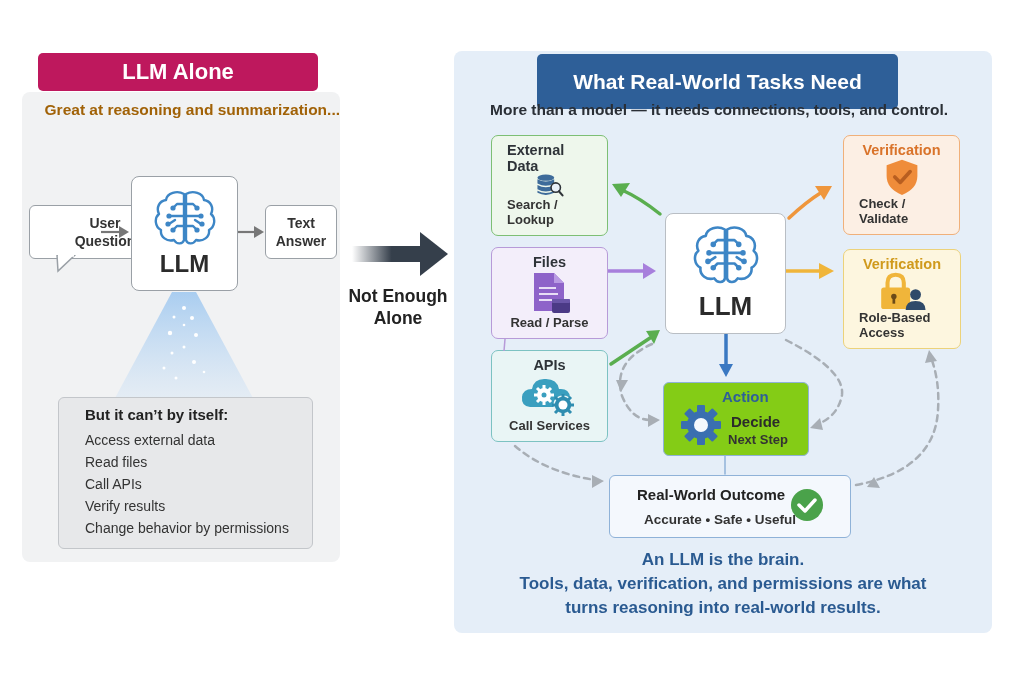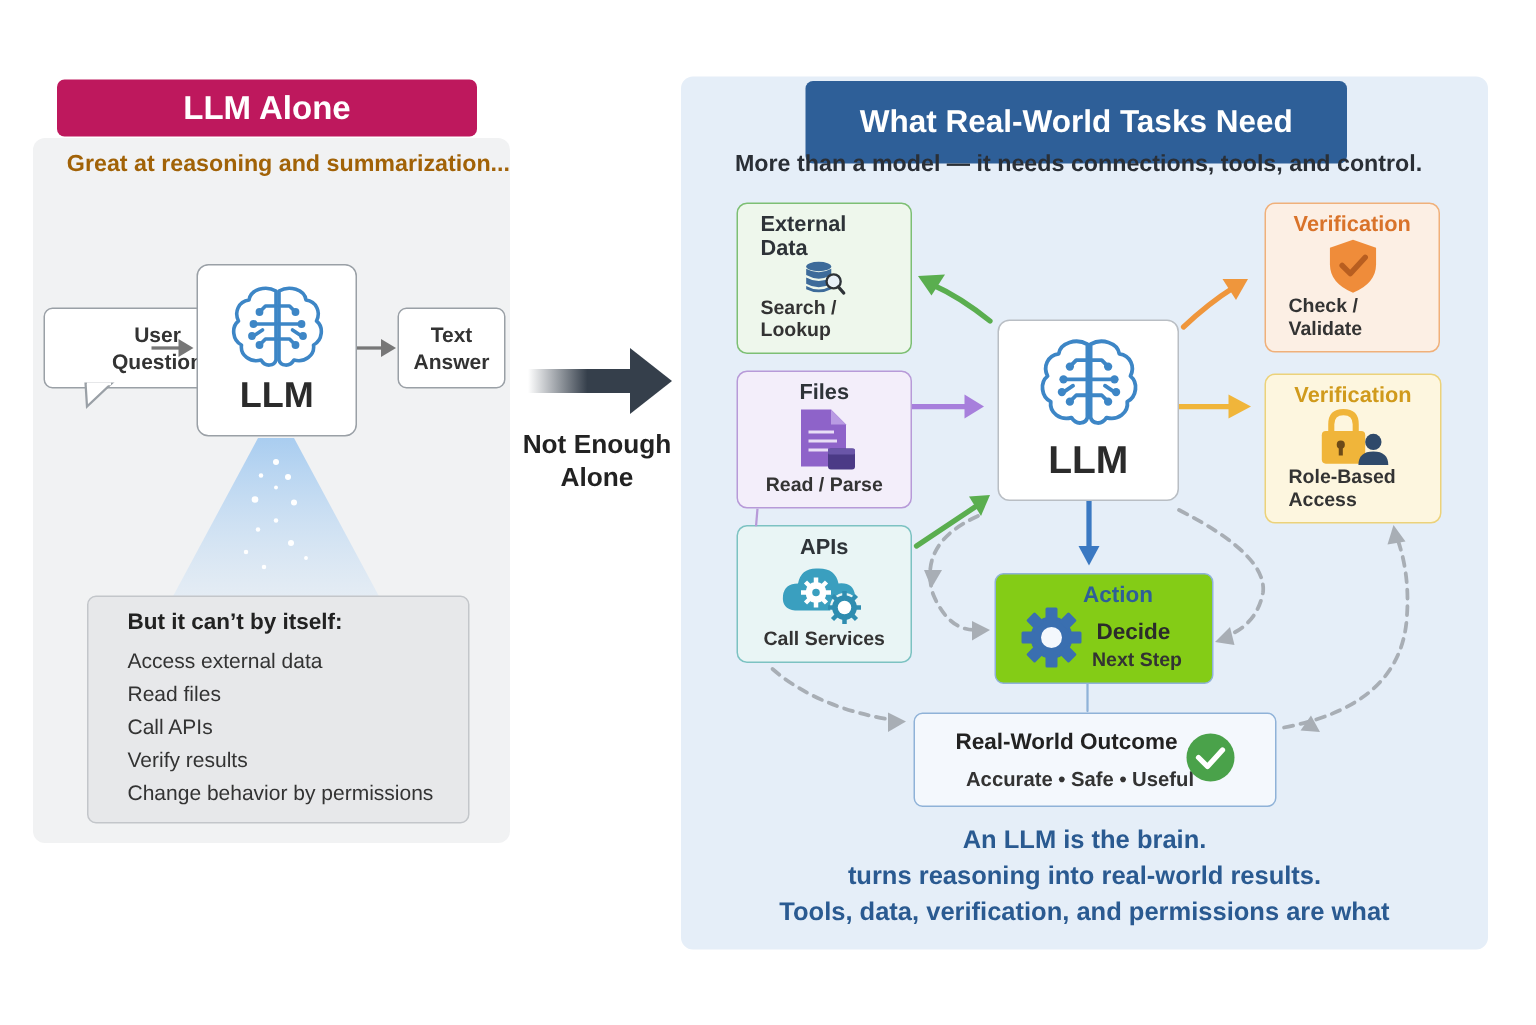--- a/index.html
+++ b/index.html
@@ -310,15 +310,15 @@
   <div class="abs" style="left:27px;top:10px;font-size:15px;font-weight:bold;color:#222;">Real-World Outcome</div>
   <div class="abs" style="left:34px;top:36px;font-size:13.5px;font-weight:bold;color:#333;">Accurate • Safe • Useful</div>
   <svg class="abs" style="left:180px;top:12px" width="34" height="34" viewBox="0 0 34 34">
     <circle cx="17" cy="17" r="16" fill="#4aa24a"></circle>
     <path d="M9,17 L15,23 L25,12" fill="none" stroke="#fff" stroke-width="3.5" stroke-linecap="round" stroke-linejoin="round"></path>
   </svg>
 </div>
 
 <div class="abs" id="summary">
   <div>An LLM is the brain.</div>
+  <div>Tools, data, verification, and permissions are what</div>
   <div>turns reasoning into real-world results.</div>
-  <div>Tools, data, verification, and permissions are what</div>
 </div>
 
 </body></html>

